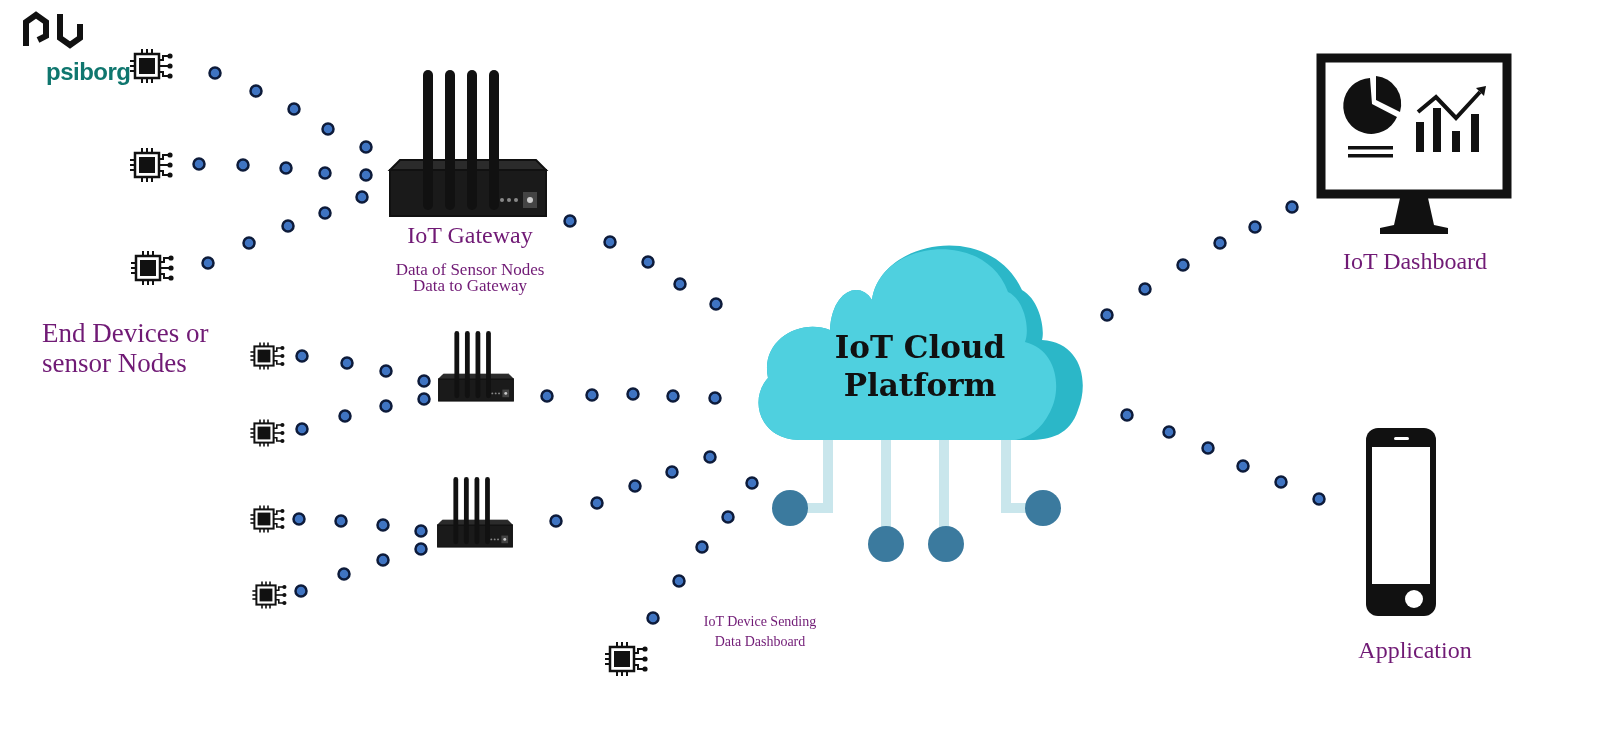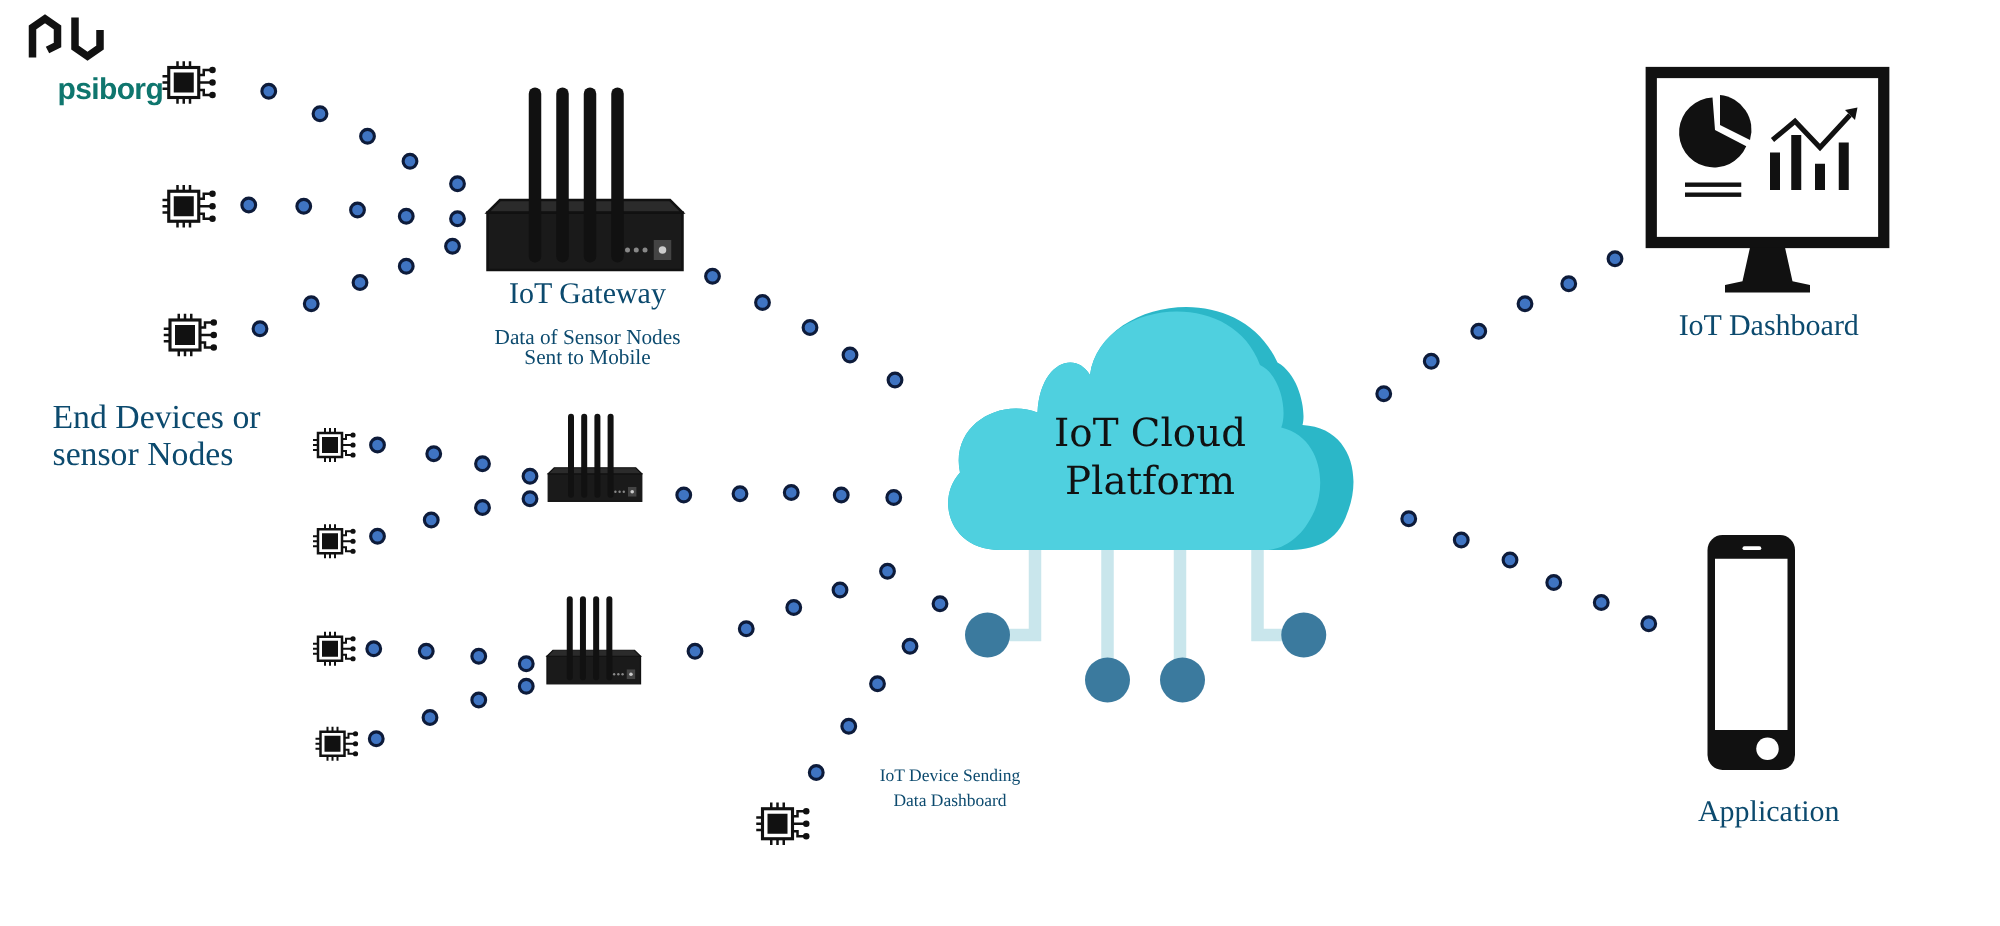--- a/index.html
+++ b/index.html
@@ -1,23 +1,23 @@
 <!DOCTYPE html>
 <html><head>
 <meta charset="utf-8">
 <style>
   html, body { margin: 0; padding: 0; background: #ffffff; }
   body { width: 1600px; height: 741px; position: relative; overflow: hidden;
          font-family: "DejaVu Serif", serif; color: #111; }
   svg#diagram { position: absolute; left: 0; top: 0; }
-  .lbl { position: absolute; text-align: center; font-family: "Liberation Serif", "DejaVu Serif", serif; color: #0c4a6e; line-height: 1.15; }
+  .lbl { position: absolute; text-align: center; font-family: "Liberation Serif", "DejaVu Serif", serif; color: #701a75; line-height: 1.15; }
   .logo-text { position: absolute; left: 10px; top: 58px; font-family: "Liberation Sans", sans-serif;
                font-size: 24px; font-weight: bold; letter-spacing: -0.5px; color: #0f766e; margin-left: 36px; }
   .cloud-title { position: absolute; left: 800px; top: 328px; width: 240px; text-align: center;
-                 font-family: "DejaVu Serif", serif; font-weight: normal; font-size: 31px; line-height: 38px; color: #111; }
+                 font-family: "DejaVu Serif", serif; font-weight: bold; font-size: 31px; line-height: 38px; color: #111; }
 </style>
 </head>
 <body>
 
 <svg id="diagram" width="1600" height="741" viewBox="0 0 1600 741">
   <defs>
 
     <g id="chip">
       <rect x="-12" y="-12" width="24" height="24" fill="none" stroke="#111" stroke-width="2.5"></rect>
       <rect x="-8" y="-8" width="16" height="16" fill="#111"></rect>
@@ -201,21 +201,21 @@
 <div class="logo-text">psiborg</div>
 
 <div class="lbl" style="left:30px; top:318px; font-size:27px; text-align:left; line-height:30px;margin-left:12px;">
   <div>End Devices or</div>
   <div>sensor Nodes</div>
 </div>
 
 <div class="lbl" style="left:370px; top:222px; width:200px; font-size:24px;">IoT Gateway</div>
 <div class="lbl" style="left:370px; top:262px; width:200px; font-size:17px; line-height:16px;">
   <div>Data of Sensor Nodes</div>
-  <div>Sent to Mobile</div>
+  <div>Data to Gateway</div>
 </div>
 
 <div class="cloud-title">
   <div>IoT Cloud</div>
   <div>Platform</div>
 </div>
 
 <div class="lbl" style="left:670px; top:612px; width:180px; font-size:14px; line-height:20px;">
   <div>IoT Device Sending</div>
   <div>Data Dashboard</div>

